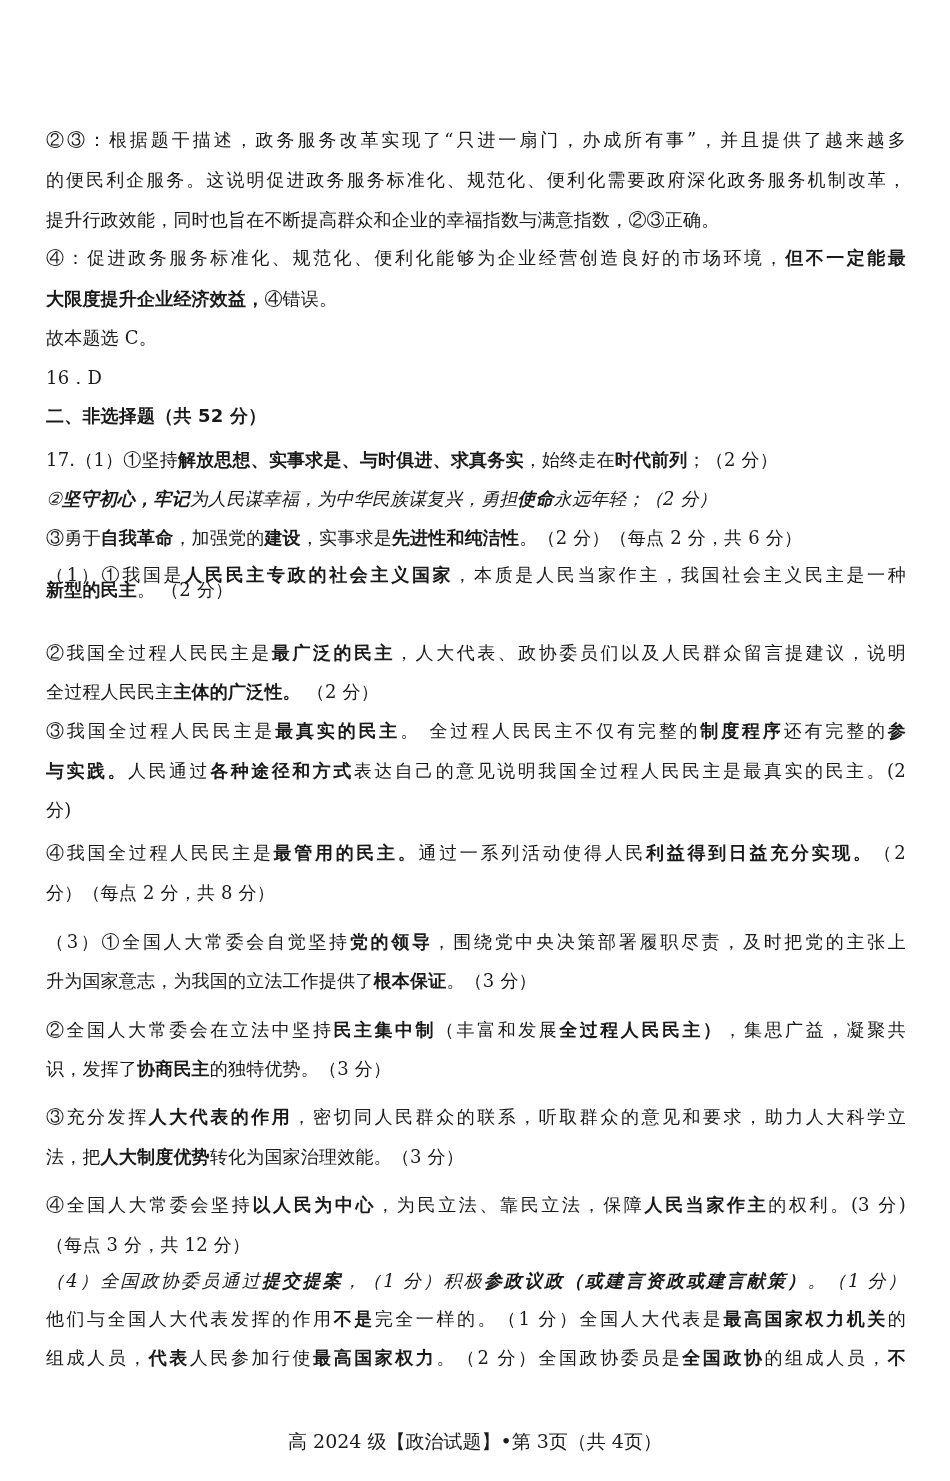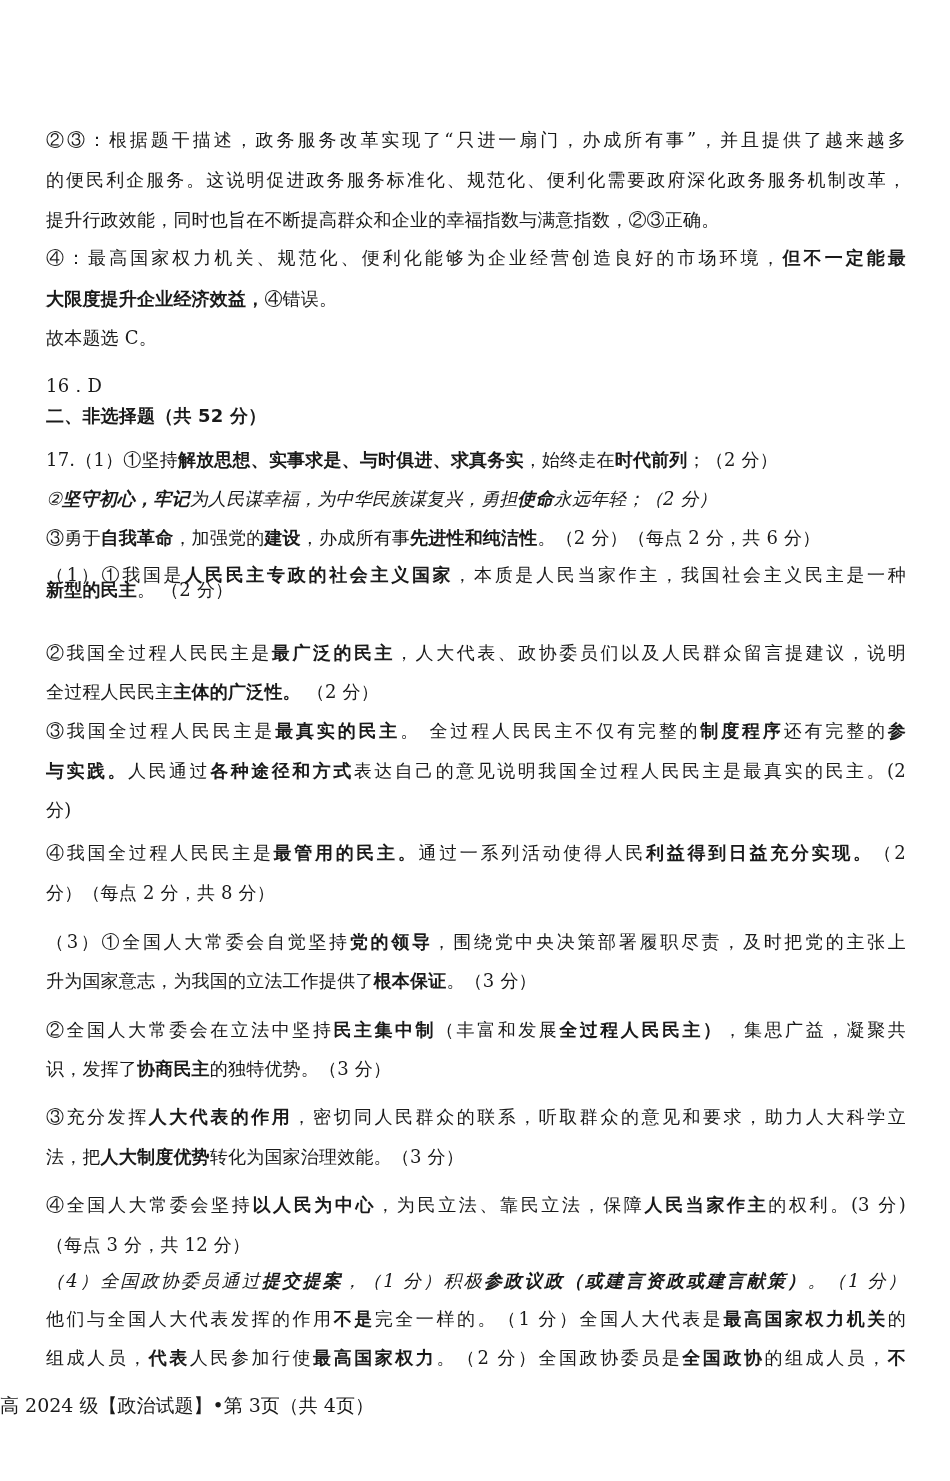--- a/index.html
+++ b/index.html
@@ -3,39 +3,39 @@
 <meta charset="utf-8">
 <style>
   html, body { margin: 0; padding: 0; background: #ffffff; }
   body { width: 950px; height: 1481px; position: relative; overflow: hidden;
          font-family: "DejaVu Serif", "Liberation Serif", serif; color: #1a1a1a; }
   .page { position: absolute; left: 0; top: 0; width: 824px; height: 1481px; margin-top: 8px; }
   .line { position: absolute; left: 46px; width: 860px; font-size: 18px; line-height: 24px;
           white-space: nowrap; letter-spacing: 0.2px; }
   .line.justify { text-align: justify; text-align-last: justify; }
   .seg.b { font-weight: bold; font-family: "DejaVu Sans", "Liberation Sans", sans-serif; }
-  .footer { position: absolute; top: 1384px; left: 0; width: 950px; text-align: left;
+  .footer { position: absolute; top: 1420px; left: 0; width: 950px; text-align: center;
             font-size: 19px; line-height: 26px; }
 </style>
 </head>
 <body>
 
 <div class="page">
   <div id="lines">
       <div class="line justify" style="top: 120px;"><span class="seg">②③：根据题干描述，政务服务改革实现了“只进一扇门，办成所有事”，并且提供了越来越多</span></div>
       <div class="line justify" style="top: 160px;"><span class="seg">的便民利企服务。这说明促进政务服务标准化、规范化、便利化需要政府深化政务服务机制改革，</span></div>
       <div class="line" style="top: 200px;"><span class="seg">提升行政效能，同时也旨在不断提高群众和企业的幸福指数与满意指数，②③正确。</span></div>
-      <div class="line justify" style="top: 238px;"><span class="seg">④：最高国家权力机关、规范化、便利化能够为企业经营创造良好的市场环境，</span><span class="seg b">但不一定能最</span></div>
+      <div class="line justify" style="top: 238px;"><span class="seg">④：促进政务服务标准化、规范化、便利化能够为企业经营创造良好的市场环境，</span><span class="seg b">但不一定能最</span></div>
       <div class="line" style="top: 279px;"><span class="seg b">大限度提升企业经济效益，</span><span class="seg">④错误。</span></div>
       <div class="line" style="top: 318px;"><span class="seg">故本题选 C。</span></div>
-      <div class="line" style="top: 366px;"><span class="seg">16．D</span></div>
+      <div class="line" style="top: 358px;"><span class="seg">16．D</span></div>
       <div class="line" style="top: 396px;"><span class="seg b">二、非选择题（共 52 分）</span></div>
       <div class="line" style="top: 440px;"><span class="seg">17.（1）①坚持</span><span class="seg b">解放思想、实事求是、与时俱进、求真务实</span><span class="seg">，始终走在</span><span class="seg b">时代前列</span><span class="seg">；（2 分）</span></div>
       <div class="line" style="top: 479px; font-style: italic;"><span class="seg">②</span><span class="seg b">坚守初心，牢记</span><span class="seg">为人民谋幸福，为中华民族谋复兴，勇担</span><span class="seg b">使命</span><span class="seg">永远年轻；（2 分）</span></div>
-      <div class="line" style="top: 518px;"><span class="seg">③勇于</span><span class="seg b">自我革命</span><span class="seg">，加强党的</span><span class="seg b">建设</span><span class="seg">，办成所有事</span><span class="seg b">先进性和纯洁性</span><span class="seg">。（2 分）（每点 2 分，共 6 分）</span></div>
+      <div class="line" style="top: 518px;"><span class="seg">③勇于</span><span class="seg b">自我革命</span><span class="seg">，加强党的</span><span class="seg b">建设</span><span class="seg">，实事求是</span><span class="seg b">先进性和纯洁性</span><span class="seg">。（2 分）（每点 2 分，共 6 分）</span></div>
       <div class="line justify" style="top: 555px;"><span class="seg">（1）①我国是</span><span class="seg b">人民民主专政的社会主义国家</span><span class="seg">，本质是人民当家作主，我国社会主义民主是一种</span></div>
       <div class="line" style="top: 570px;"><span class="seg b">新型的民主</span><span class="seg">。 （2 分）</span></div>
       <div class="line justify" style="top: 633px;"><span class="seg">②我国全过程人民民主是</span><span class="seg b">最广泛的民主</span><span class="seg">，人大代表、政协委员们以及人民群众留言提建议，说明</span></div>
       <div class="line" style="top: 672px;"><span class="seg">全过程人民民主</span><span class="seg b">主体的广泛性。</span><span class="seg"> （2 分）</span></div>
       <div class="line justify" style="top: 711px;"><span class="seg">③我国全过程人民民主是</span><span class="seg b">最真实的民主</span><span class="seg">。 全过程人民民主不仅有完整的</span><span class="seg b">制度程序</span><span class="seg">还有完整的</span><span class="seg b">参</span></div>
       <div class="line justify" style="top: 751px;"><span class="seg b">与实践。</span><span class="seg">人民通过</span><span class="seg b">各种途径和方式</span><span class="seg">表达自己的意见说明我国全过程人民民主是最真实的民主。(2</span></div>
       <div class="line" style="top: 790px;"><span class="seg">分)</span></div>
       <div class="line justify" style="top: 833px;"><span class="seg">④我国全过程人民民主是</span><span class="seg b">最管用的民主。</span><span class="seg">通过一系列活动使得人民</span><span class="seg b">利益得到日益充分实现。</span><span class="seg">（2</span></div>
       <div class="line" style="top: 873px;"><span class="seg">分）（每点 2 分，共 8 分）</span></div>
       <div class="line justify" style="top: 922px;"><span class="seg">（3）①全国人大常委会自觉坚持</span><span class="seg b">党的领导</span><span class="seg">，围绕党中央决策部署履职尽责，及时把党的主张上</span></div>

